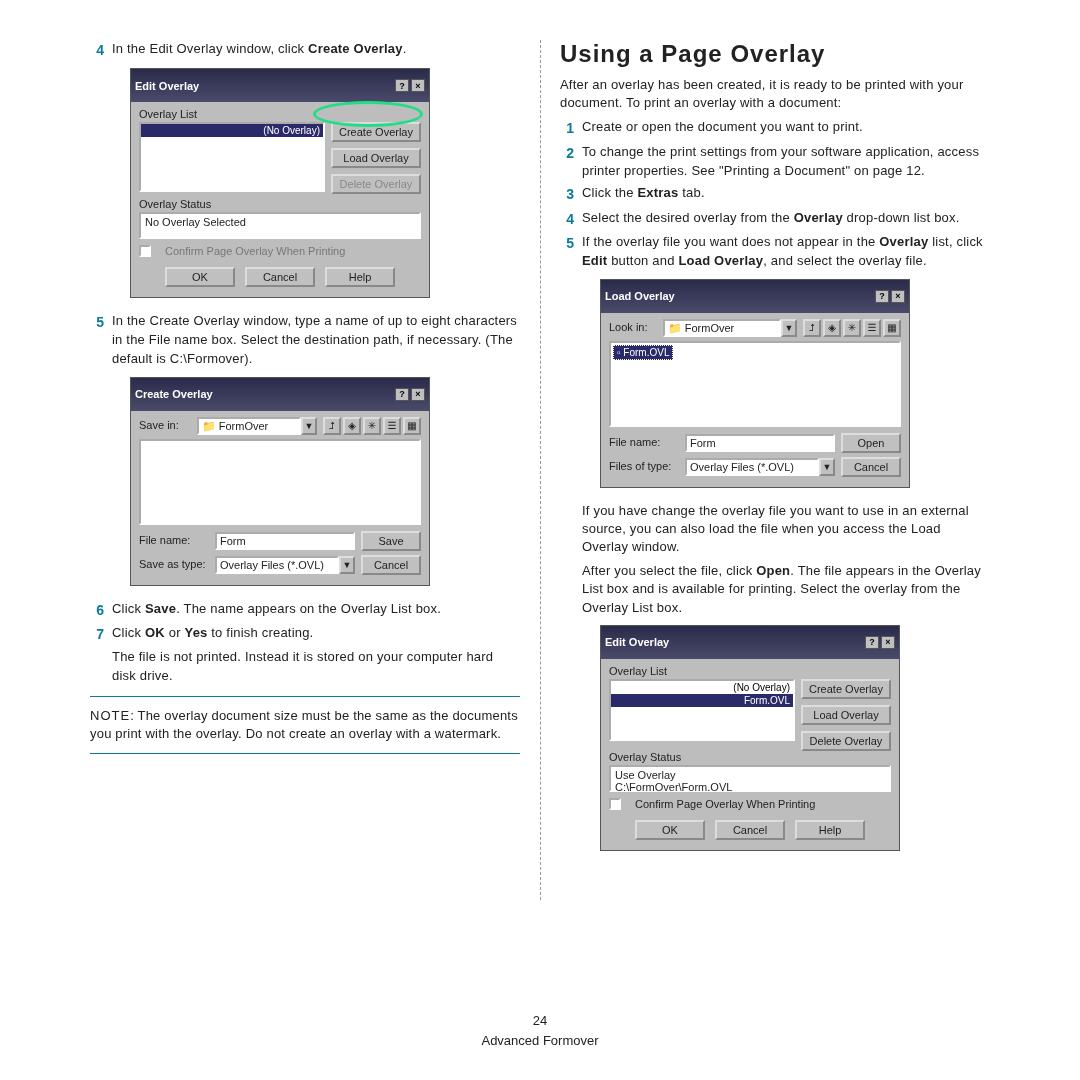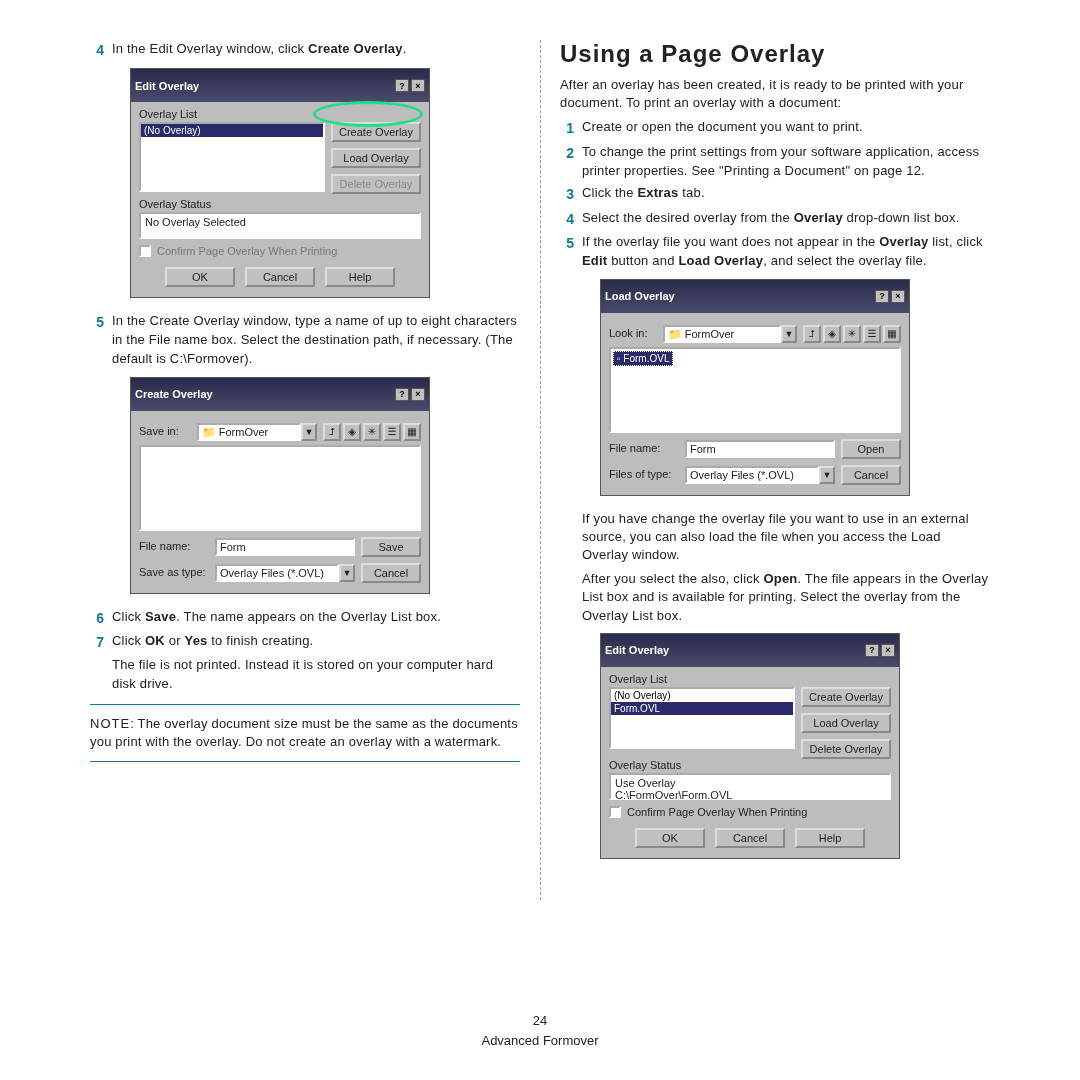--- a/index.html
+++ b/index.html
@@ -22,31 +22,31 @@
   
   .dlg { border: 1px solid #555; background: #bdbdbd; margin: 8px 0 14px 40px; font-size: 11px; }
   .titlebar { background: linear-gradient(#2a2a4a, #4a4a6a); color: #fff; font-weight: bold; padding: 10px 4px; display: flex; justify-content: space-between; align-items: center; font-size: 11px; }
   .tbtns { display: flex; gap: 2px; }
   .tbtn { width: 14px; height: 13px; background: #c0c0c0; border: 1px solid #555; font-size: 9px; display: flex; align-items: center; justify-content: center; color: #000; }
   .dlg-body { padding: 6px 8px; }
   .lbl { font-size: 11px; margin-bottom: 2px; display: block; }
   .sunken { border: 2px inset #fff; background: #fff; }
   .btn { border: 2px outset #ddd; background: #c0c0c0; font-size: 11px; padding: 2px 0; text-align: center; width: 90px; }
   .btn.disabled { color: #888; }
-  .row { display: flex; align-items: center; gap: 6px; margin-bottom: 4px; margin-top: 6px; }
+  .row { display: flex; align-items: center; gap: 6px; margin-bottom: 4px; }
   .field { flex: 1; height: 18px; padding: 1px 3px; font-size: 11px; }
   .list-area { height: 70px; margin-bottom: 6px; }
   .overlay-item { background: #2a2a6a; color: #fff; padding: 1px 3px; font-size: 10px; }
   .overlay-item.plain { background: #fff; color: #000; }
-  .chk { display: flex; align-items: center; gap: 6px; margin: 6px 0; font-size: 11px; color: #777; }
+  .chk { display: flex; align-items: center; gap: 14px; margin: 6px 0; font-size: 11px; color: #777; }
   .chk .box { width: 12px; height: 12px; border: 2px inset #fff; background: #fff; }
   .btnrow { display: flex; justify-content: center; gap: 10px; padding: 4px 0; }
   .btnrow .btn { width: 70px; }
   .sidecol { display: flex; gap: 6px; }
-  .sidecol .left { flex: 1; }
+  .sidecol .left { flex: 1; text-align: right; }
   .sidecol .right { display: flex; flex-direction: column; gap: 6px; }
   .circle { position: absolute; border: 3px solid #2d8; border-radius: 50%; width: 110px; height: 26px; pointer-events: none; }
   .icon-row { display: flex; gap: 2px; }
   .icon-btn { width: 18px; height: 18px; border: 2px outset #ddd; background: #c0c0c0; display:flex; align-items:center; justify-content:center; font-size:10px; }
   .combo { display: flex; flex: 1; }
   .combo .field { flex: 1; }
   .combo .drop { width: 16px; border: 2px outset #ddd; background: #c0c0c0; display:flex; align-items:center; justify-content:center; font-size:9px; }
   .file-area { height: 86px; background: #fff; border: 2px inset #fff; margin-bottom: 6px; padding: 2px; }
   .file-item { display: inline-block; padding: 1px 3px; font-size: 10px; }
   .file-item.sel { background: #2a2a6a; color: #fff; border: 1px dotted #fff; }
@@ -222,21 +222,21 @@
           <div class="combo">
               <div class="sunken field">Overlay Files (*.OVL)</div>
               <div class="drop">▼</div>
             </div>
           <div class="btn" style="width:60px;">Cancel</div>
         </div>
       </div>
     </div>
 
     <div class="indent para">If you have change the overlay file you want to use in an external source, you can also load the file when you access the Load Overlay window.</div>
-    <div class="indent para"><span>After you select the also, click </span><span class="bold">Open</span><span>. The file appears in the Overlay List box and is available for printing. Select the overlay from the Overlay List box.</span></div>
+    <div class="indent para"><span>After you select the file, click </span><span class="bold">Open</span><span>. The file appears in the Overlay List box and is available for printing. Select the overlay from the Overlay List box.</span></div>
 
     <div class="dlg" style="width:300px;">
       <div class="titlebar">
           <span>Edit Overlay</span>
         <div class="tbtns">
             <div class="tbtn">?</div>
             <div class="tbtn">×</div>
           </div>
       </div>
       <div class="dlg-body">

